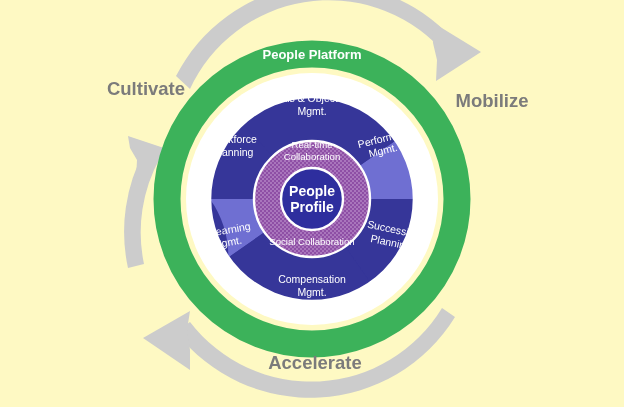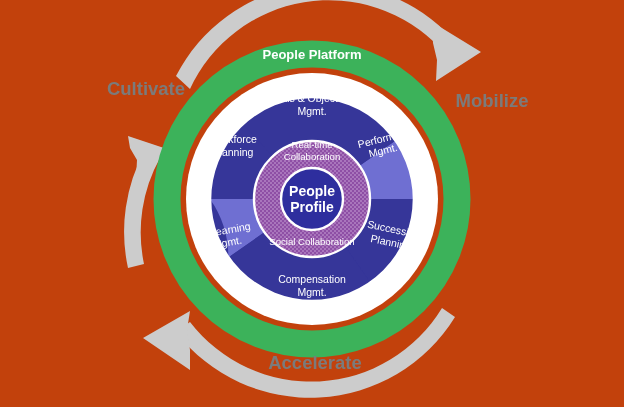--- a/index.html
+++ b/index.html
@@ -10,21 +10,21 @@
   body {
     width: 624px;
     height: 407px;
     overflow: hidden;
     font-family: "Liberation Sans", sans-serif;
   }
   #canvas-root {
     position: relative;
     width: 624px;
     height: 407px;
-    background: #c2410c;
+    background: #fef9c3;
   }
   #diagram-svg {
     position: absolute;
     left: 0;
     top: 0;
     width: 624px;
     height: 407px;
     display: block;
   }
   .seg-label {

